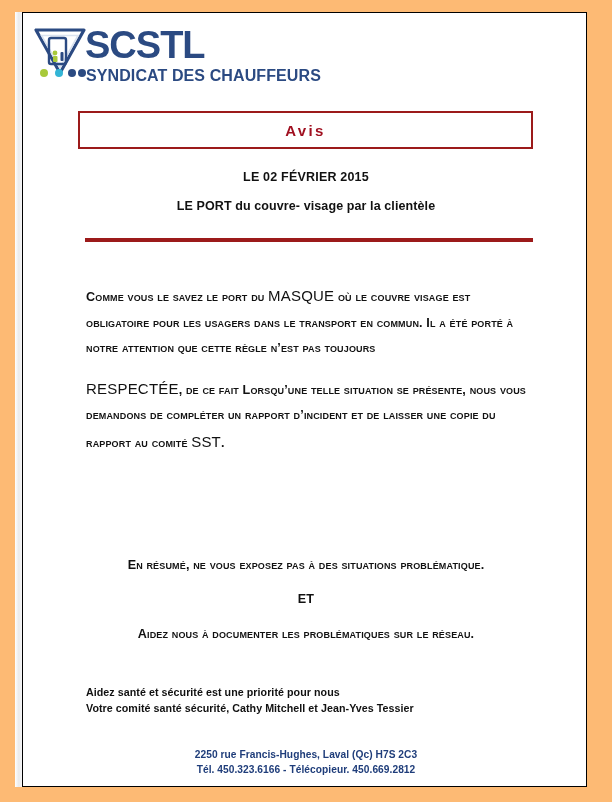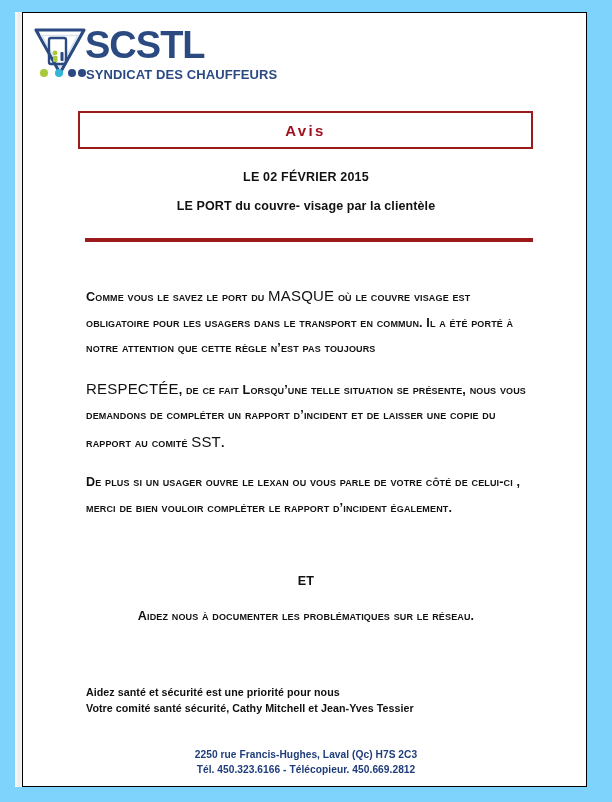--- a/index.html
+++ b/index.html
@@ -13,21 +13,21 @@
     font-family: "Liberation Sans", sans-serif;
     overflow: hidden;
     position: relative;
   }
 
   #page {
     position: absolute;
     left: 0; top: 0;
     width: 612px;
     height: 802px;
-    background: #7dd3fc;
+    background: #fdba74;
   }
 
   
   #page-frame {
     position: absolute;
     left: 22px;
     top: 12px;
     width: 565px;
     height: 775px;
     border: 1.3px solid #000000;
@@ -66,21 +66,21 @@
     font-weight: bold;
     color: #2b4a82;
     letter-spacing: -1px;
     line-height: 44px;
     font-family: "Liberation Sans", sans-serif;
   }
   #logo-tagline {
     position: absolute;
     left: 53px;
     top: 42px;
-    font-size: 13px;
+    font-size: 16px;
     font-weight: bold;
     color: #2b4a82;
     letter-spacing: 0.1px;
     white-space: nowrap;
   }
   .logo-dot {
     position: absolute;
     border-radius: 50%;
     top: 44px;
   }
@@ -266,24 +266,24 @@
   <div id="subject-line">LE PORT du couvre- visage  par la clientèle</div>
 
   <div id="red-rule"></div>
 
   <div id="body-block">
 
     <p class="para p1"><span>Comme vous le savez le port du </span><span class="emph">MASQUE</span><span> où le couvre visage  est obligatoire  pour les usagers dans le transport en commun. Il a été porté à notre attention que cette règle n’est pas toujours</span></p>
 
     <p class="para p2"><span class="emph">RESPECTÉE</span><span>, de ce fait Lorsqu’une telle situation se présente, nous vous demandons de compléter un rapport d’incident et de laisser une copie du rapport au comité </span><span class="emph">SST</span><span>.</span></p>
 
-    <p class="para p3">De plus si un usager ouvre le lexan ou vous parle de votre côté de celui-ci , merci de bien vouloir compléter le  rapport d’incident également.</p>
   </div>
 
   <div id="summary-block">
+    <div class="summary-line" id="summary-line-1">En résumé, ne vous exposez pas à des situations problématique.</div>
     <div class="summary-line" id="summary-et">ET</div>
     <div class="summary-line" id="summary-line-2">Aidez nous à documenter les problématiques sur le réseau.</div>
   </div>
 
   <div id="signature-block">
     <div class="sig-line" id="sig-line-1">Aidez santé et sécurité est une priorité pour nous</div>
     <div class="sig-line" id="sig-line-2">Votre comité santé sécurité,   Cathy Mitchell et Jean-Yves Tessier</div>
   </div>
 
   <div id="footer-block">

